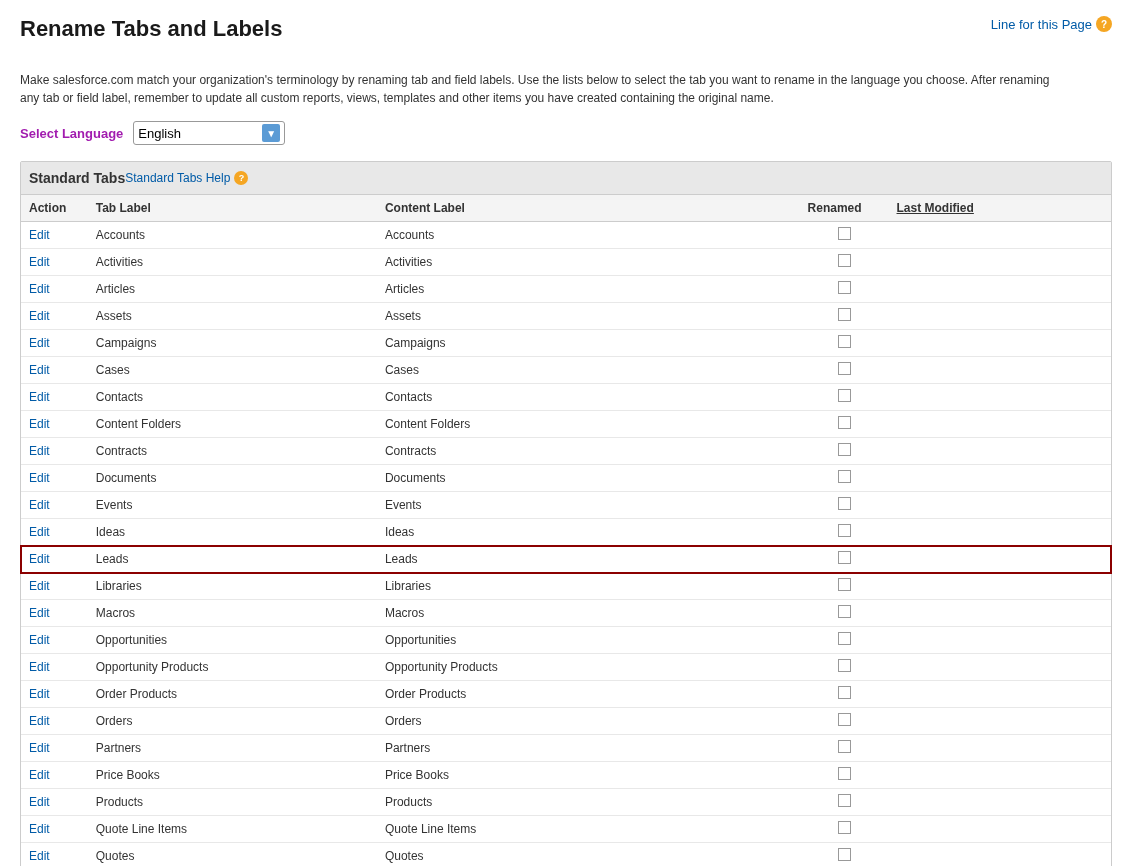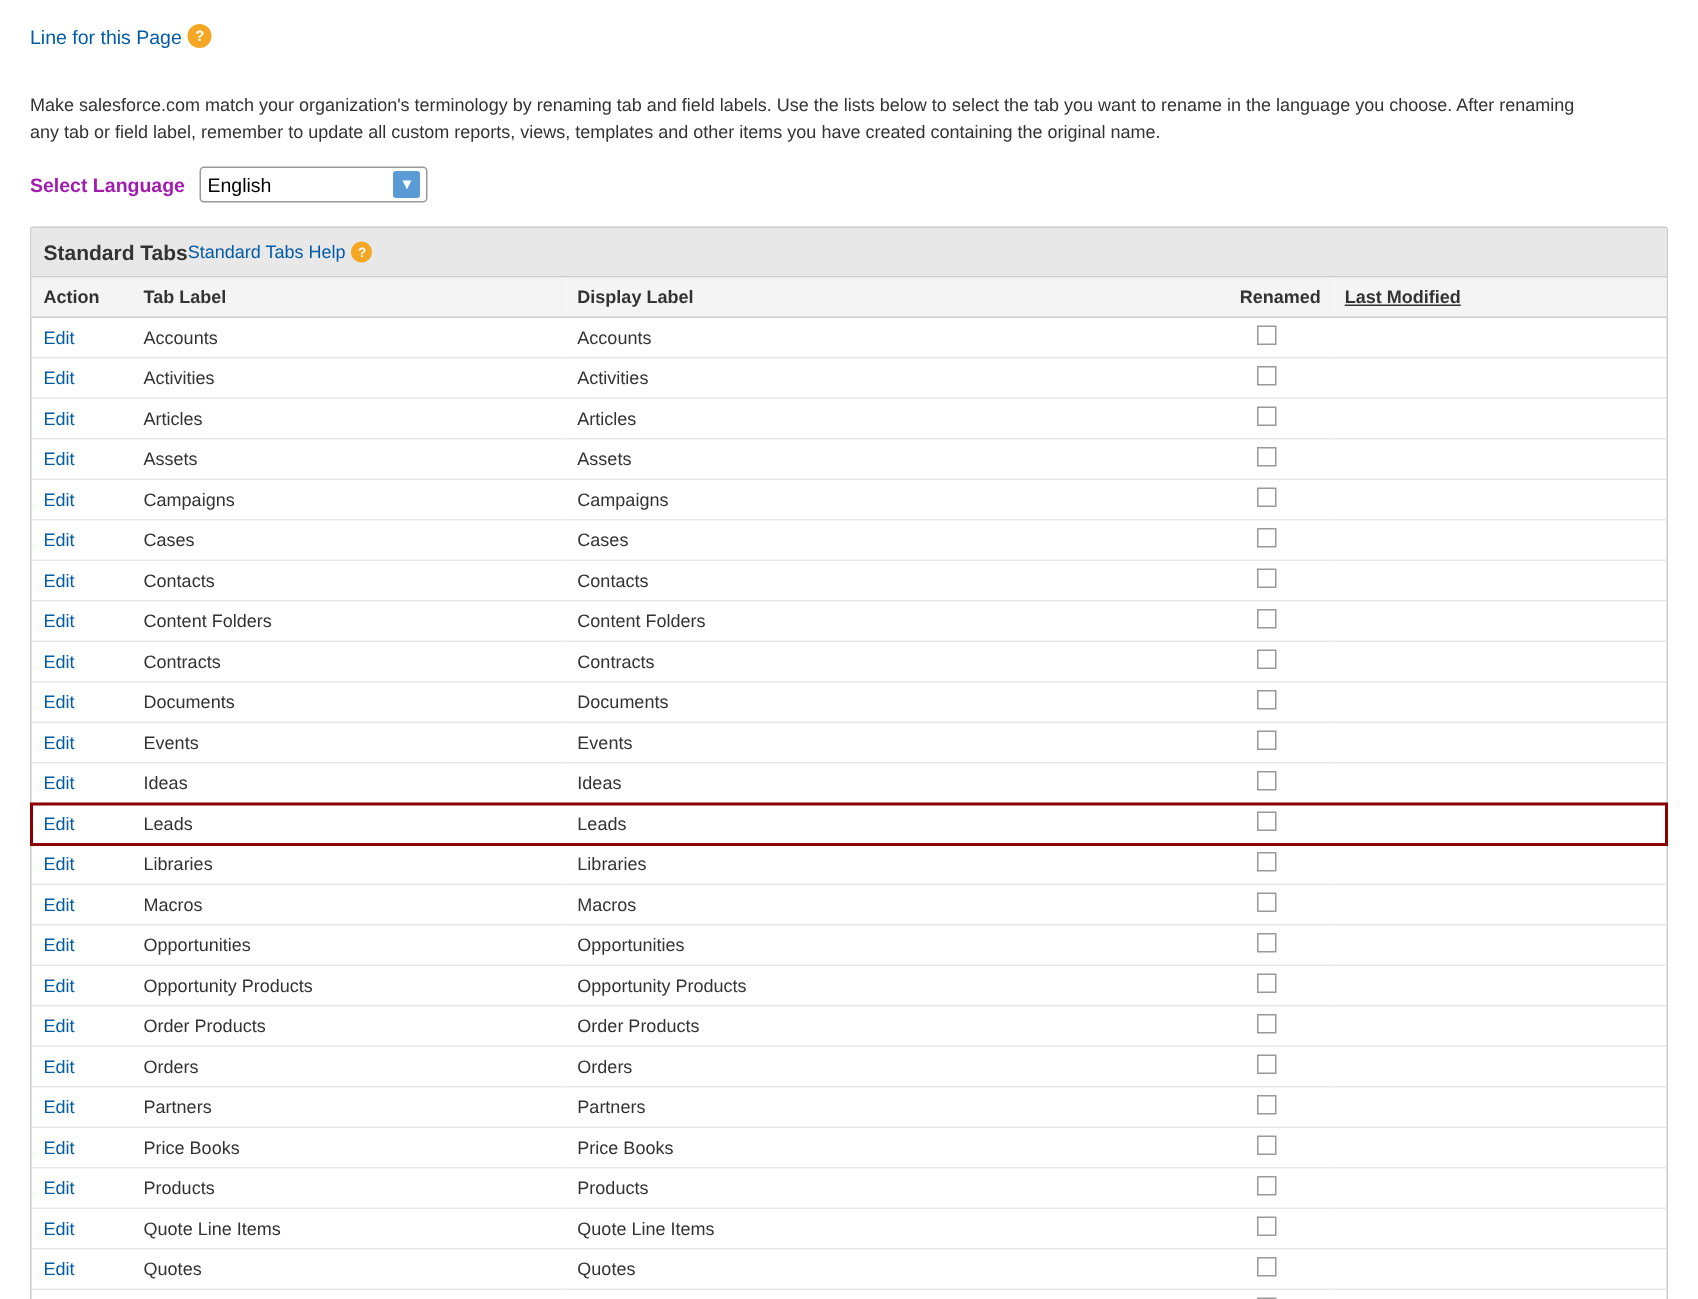--- a/index.html
+++ b/index.html
@@ -141,21 +141,21 @@
     }
     thead th {
       text-align: left;
       padding: 6px 8px;
       font-size: 12px;
       font-weight: bold;
       color: #333;
       border-right: none;
     }
     thead th.renamed-col {
-      text-align: right;
+      text-align: left;
     }
     tbody tr {
       border-bottom: 1px solid #e8e8e8;
     }
     tbody tr.highlighted {
       outline: 2px solid #8b0000;
       outline-offset: -1px;
       position: relative;
       z-index: 1;
     }
@@ -183,20 +183,21 @@
     .col-tabname { width: 260px; }
     .col-displaylabel { width: 380px; }
     .col-renamed { width: 80px; text-align: center; }
     .col-lastmod { width: 200px; text-decoration: underline; }
   </style>
 </head>
 <body>
 
 <div class="page-wrapper">
   <div class="page-header">
+    <h1 class="page-title">Rename Tabs and Labels</h1>
     <a class="help-link" href="#">
       <span>Line for this Page</span>
       <span class="help-icon">?</span>
     </a>
   </div>
 
   <p class="description">Make salesforce.com match your organization's terminology by renaming tab and field labels. Use the lists below to select the tab you want to rename in the language you choose. After renaming any tab or field label, remember to update all custom reports, views, templates and other items you have created containing the original name.</p>
 
   <div class="language-row">
     <span class="language-label">Select Language</span>
@@ -214,21 +215,21 @@
       <a class="section-help" href="#">
         <span>Standard Tabs Help</span>
         <span class="section-help-icon">?</span>
       </a>
     </div>
     <table>
       <thead>
         <tr>
           <th class="col-action">Action</th>
           <th class="col-tabname">Tab Label</th>
-          <th class="col-displaylabel">Display Label</th>
+          <th class="col-displaylabel">Content Label</th>
           <th class="col-renamed renamed-col">Renamed</th>
           <th class="col-lastmod">Last Modified</th>
         </tr>
       </thead>
       <tbody id="table-body">
       <tr>
             <td class="col-action"><a href="#" class="edit-link">Edit</a></td>
             <td class="col-tabname">Accounts</td>
             <td class="col-displaylabel">Accounts</td>
             <td class="col-renamed checkbox-cell"><span class="checkbox-display"></span></td>

